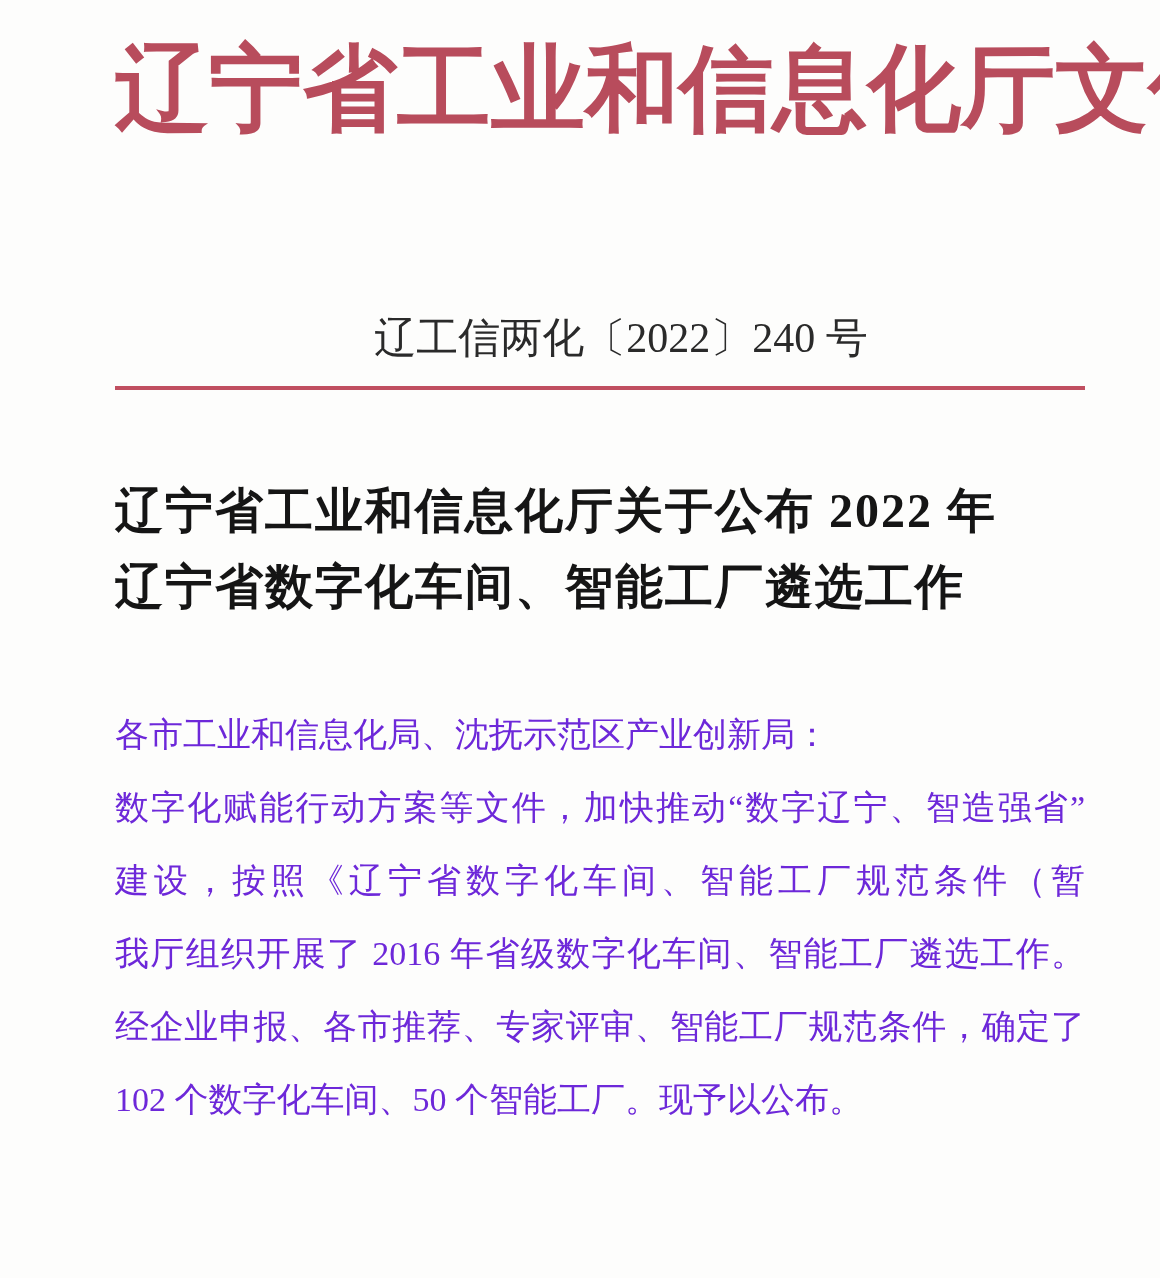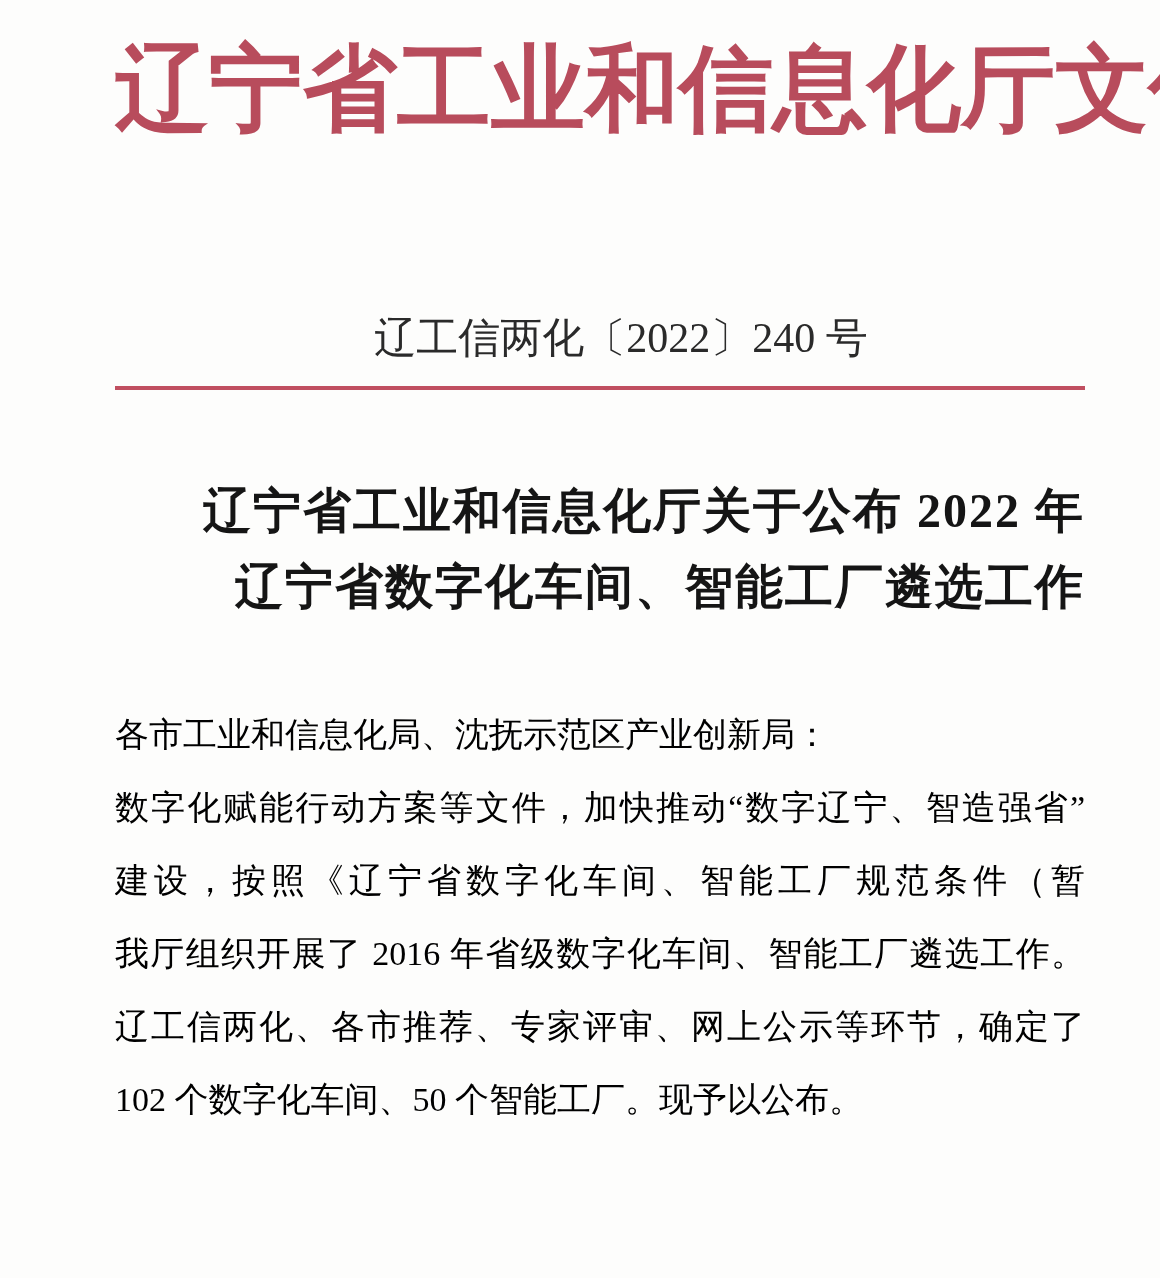--- a/index.html
+++ b/index.html
@@ -52,37 +52,37 @@
     left: 0;
     width: 100%;
     height: 4px;
     background: #c04f60;
   }
   .doc-title {
     position: absolute;
     top: 473px;
     left: 0;
     width: 100%;
-    text-align: right;
+    text-align: left;
     font-size: 48px;
     font-weight: bold;
     letter-spacing: 2px;
     color: #151515;
   }
   .title-line {
     line-height: 76px;
     white-space: nowrap;
   }
   .body-text {
     position: absolute;
     top: 698px;
     left: 0;
     width: 100%;
     font-size: 34px;
-    color: #000000;
+    color: #6d28d9;
   }
   .body-line {
     height: 73px;
     line-height: 73px;
     white-space: nowrap;
     overflow: hidden;
   }
   .body-line.justify {
     white-space: normal;
     text-align: justify;
@@ -109,18 +109,18 @@
     <div class="doc-title">
       <div class="title-line">辽宁省工业和信息化厅关于公布 2022 年</div>
       <div class="title-line">辽宁省数字化车间、智能工厂遴选工作</div>
     </div>
 
     <div class="body-text">
       <div class="body-line">各市工业和信息化局、沈抚示范区产业创新局：</div>
       <div class="body-line justify">数字化赋能行动方案等文件，加快推动“数字辽宁、智造强省”</div>
       <div class="body-line justify">建设，按照《辽宁省数字化车间、智能工厂规范条件（暂行）》，</div>
       <div class="body-line justify">我厅组织开展了 2016 年省级数字化车间、智能工厂遴选工作。</div>
-      <div class="body-line justify">辽工信两化、各市推荐、专家评审、网上公示等环节，确定了</div>
+      <div class="body-line justify">经企业申报、各市推荐、专家评审、智能工厂规范条件，确定了</div>
       <div class="body-line">102 个数字化车间、50 个智能工厂。现予以公布。</div>
     </div>
 
   </div>
 </div>
 
 </body></html>

